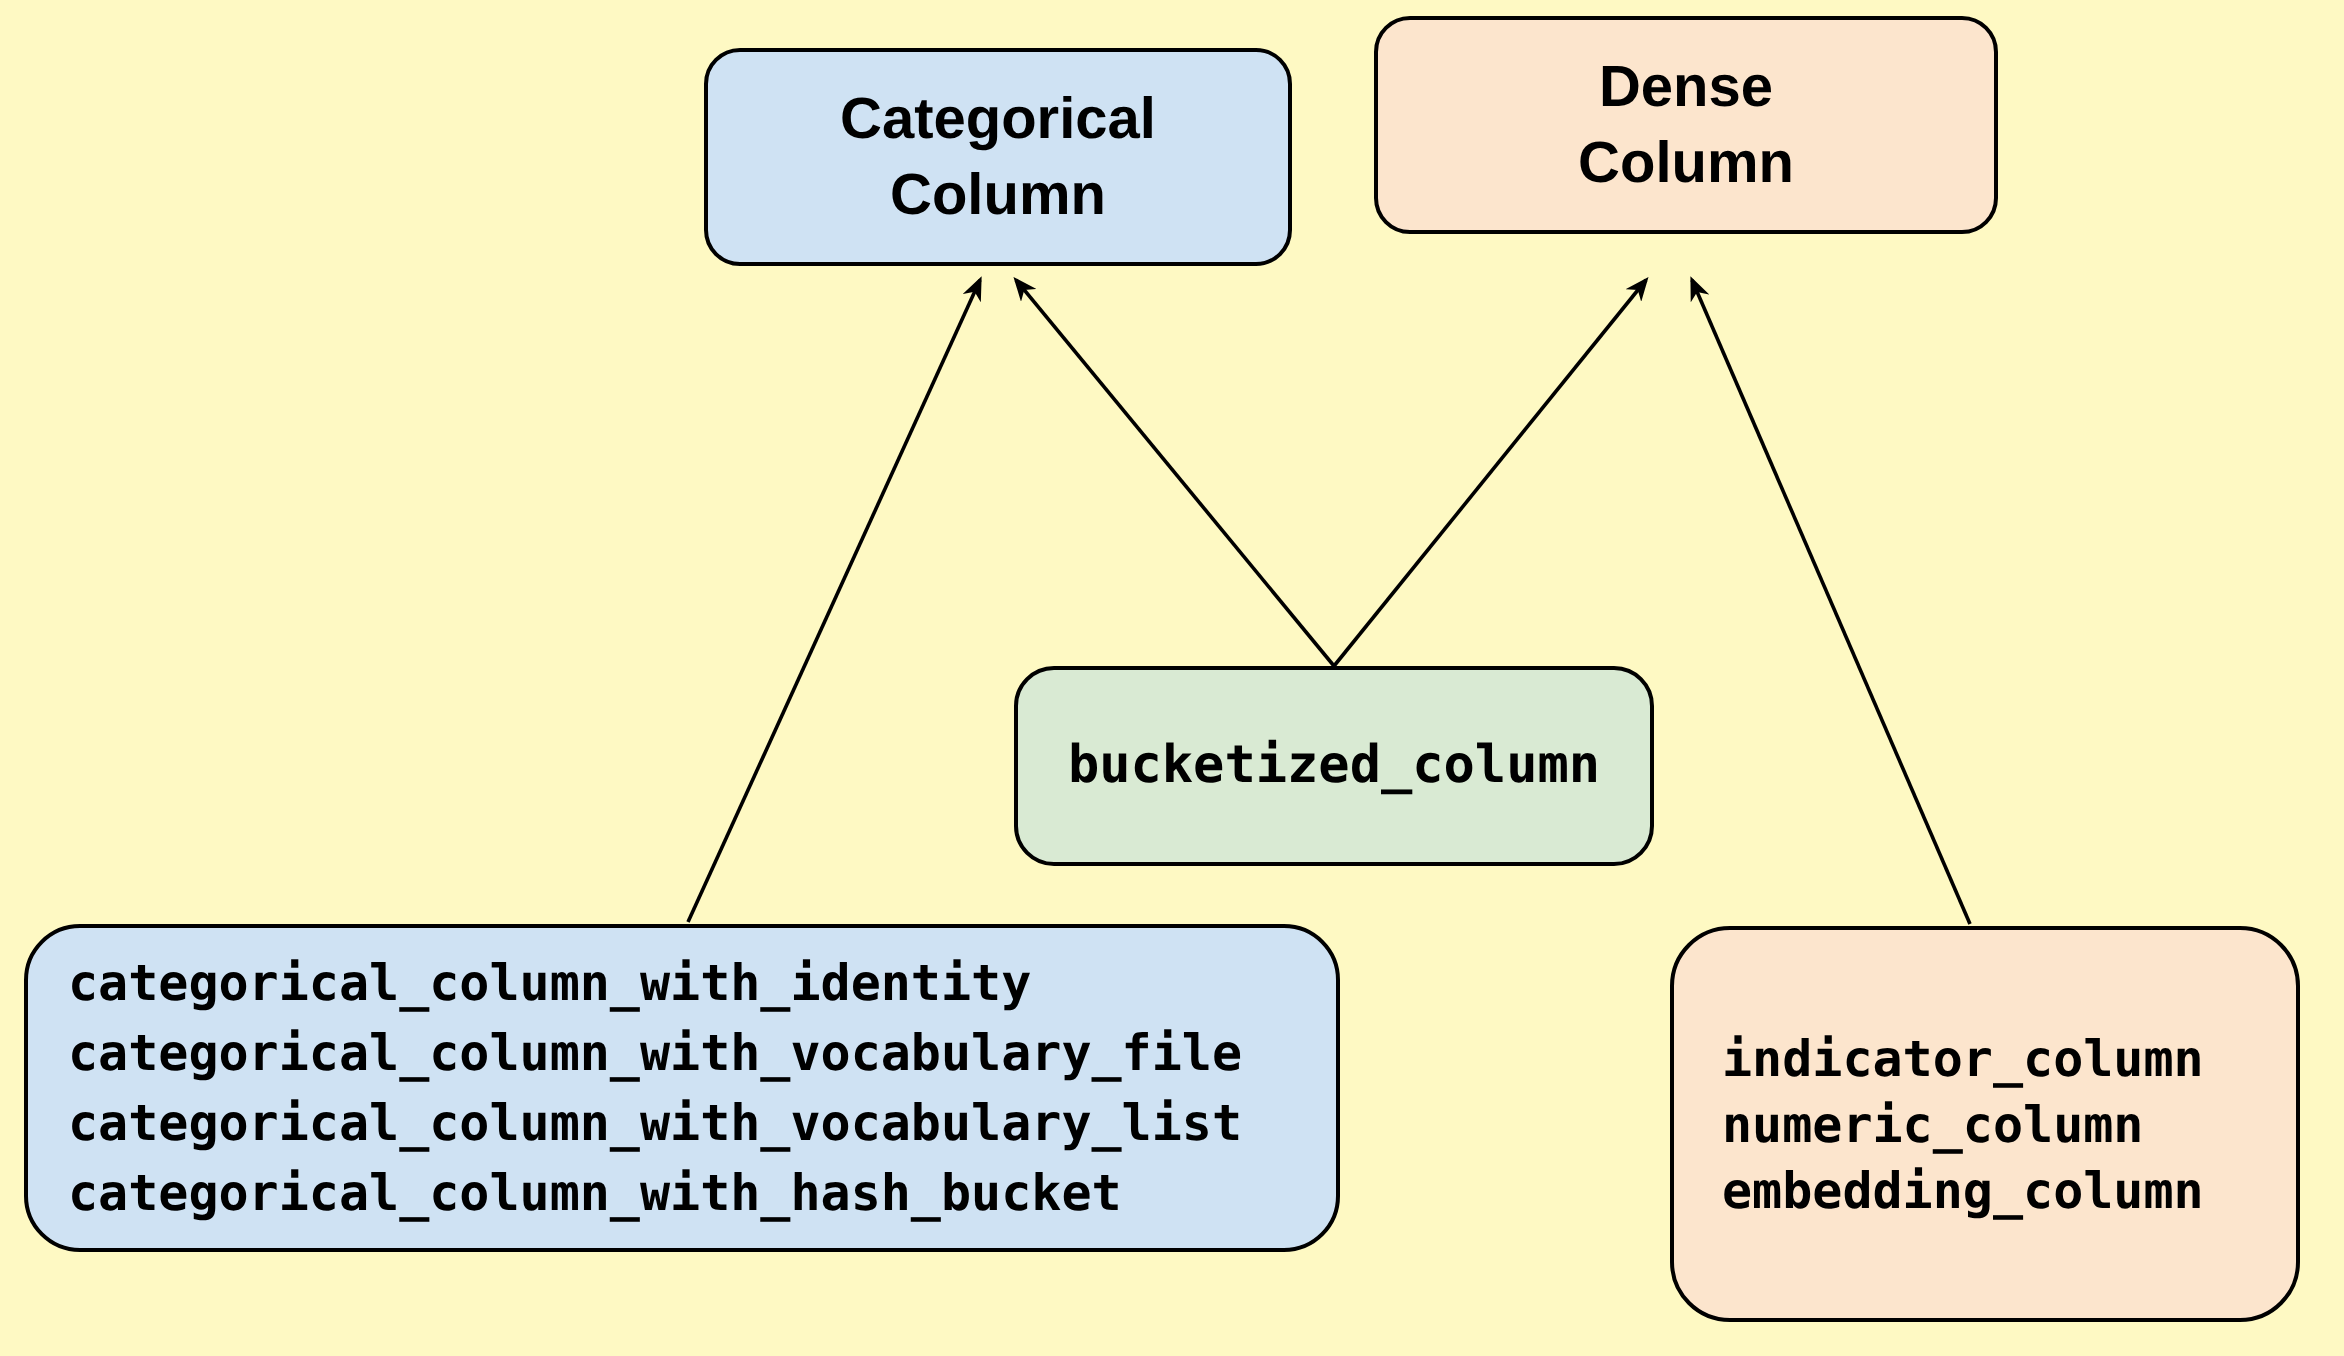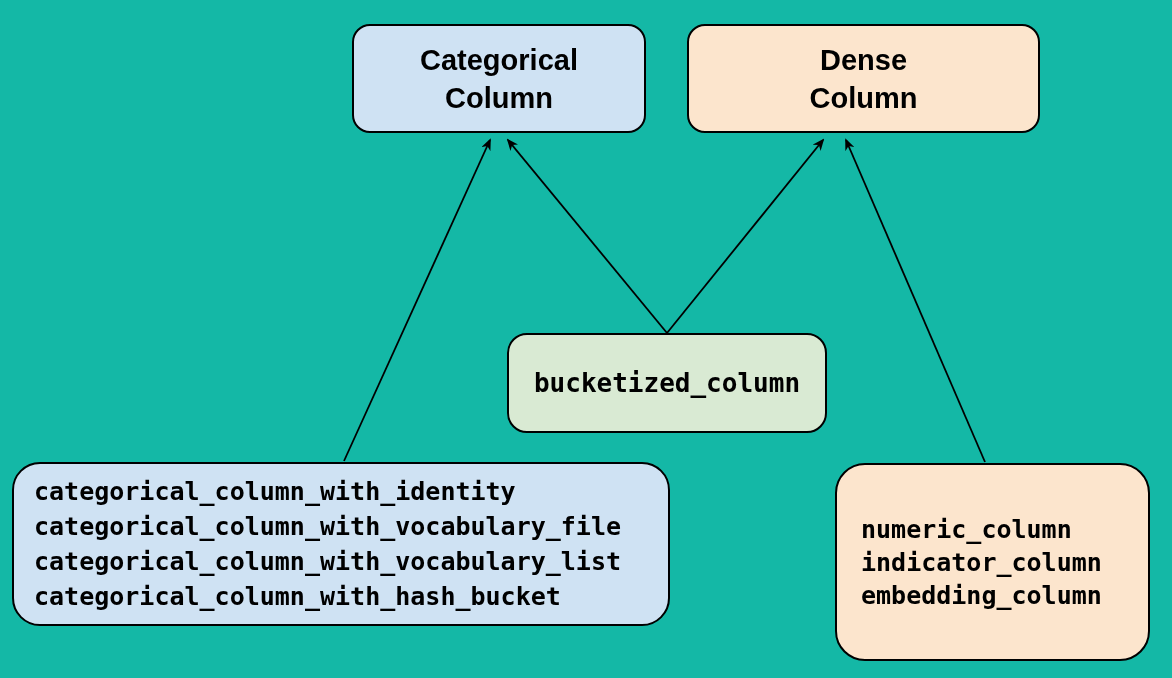--- a/index.html
+++ b/index.html
@@ -4,21 +4,21 @@
 <style>
   html, body {
     margin: 0;
     padding: 0;
     background: #ffffff;
   }
   .canvas {
     position: relative;
     width: 1172px;
     height: 678px;
-    background: #14b8a6;
+    background: #fef9c3;
     font-family: "Liberation Sans", sans-serif;
     overflow: hidden;
   }
   .arrow-layer {
     position: absolute;
     left: 0;
     top: 0;
     width: 1172px;
     height: 678px;
     pointer-events: none;
@@ -43,21 +43,21 @@
   .node.categorical-fill { background: #cfe2f3; }
   .node.dense-fill       { background: #fce5cd; }
   .node.bucketized-fill  { background: #d9ead3; }
 
   .node.code-node {
     font-family: "DejaVu Sans Mono", "Liberation Mono", monospace;
     font-weight: bold;
   }
 
   #node-categorical { left: 352px; top: 24px;  width: 294px; height: 109px; }
-  #node-dense       { left: 687px; top: 24px;  width: 353px; height: 109px; }
+  #node-dense       { left: 687px; top: 8px;  width: 312px; height: 109px; }
 
   #node-bucketized {
     left: 507px; top: 333px; width: 320px; height: 100px;
     border-radius: 20px;
     justify-content: center;
     font-size: 26px;
   }
 
   .list-node {
     flex-direction: column;
@@ -106,18 +106,18 @@
   <div id="node-bucketized" class="node code-node bucketized-fill">bucketized_column</div>
 
   <div id="node-categorical-functions" class="node code-node list-node categorical-fill">
     <div class="list-line">categorical_column_with_identity</div>
     <div class="list-line">categorical_column_with_vocabulary_file</div>
     <div class="list-line">categorical_column_with_vocabulary_list</div>
     <div class="list-line">categorical_column_with_hash_bucket</div>
   </div>
 
   <div id="node-dense-functions" class="node code-node list-node dense-fill">
+    <div class="list-line">indicator_column</div>
     <div class="list-line">numeric_column</div>
-    <div class="list-line">indicator_column</div>
     <div class="list-line">embedding_column</div>
   </div>
 
 </div>
 
 </body></html>

